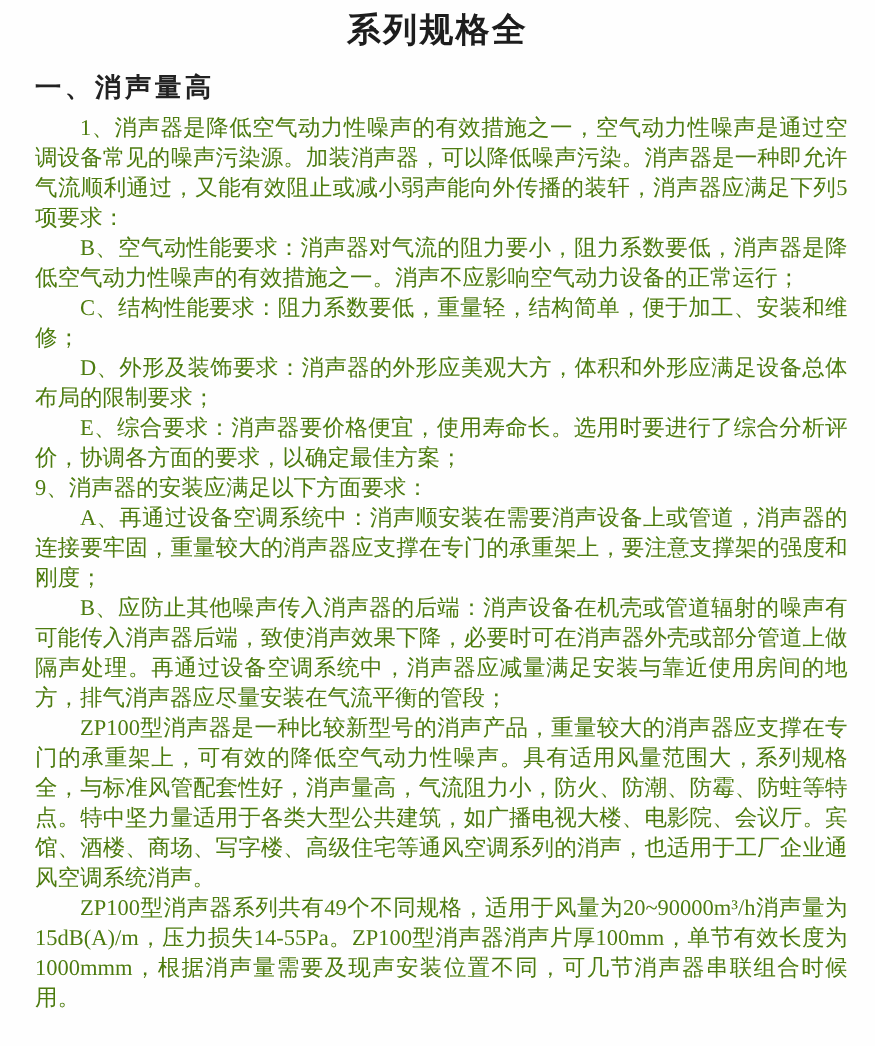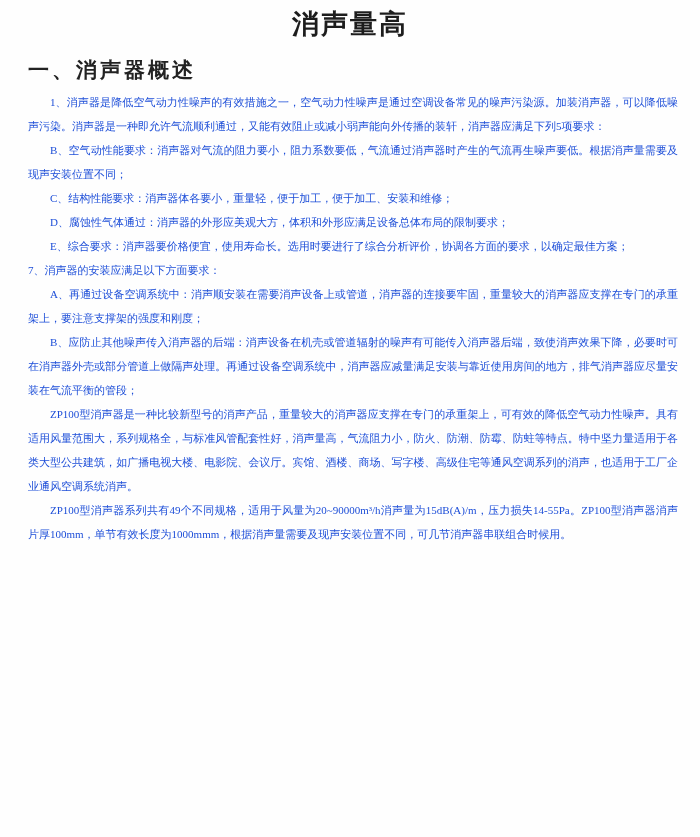--- a/index.html
+++ b/index.html
@@ -28,55 +28,55 @@
   .sec-heading {
     margin: 14px 0 6px 28px;
     font-family: "Liberation Sans", "DejaVu Sans", sans-serif;
     font-size: 21px;
     font-weight: 700;
     letter-spacing: 3px;
     color: #222222;
   }
   .para {
     margin: 0 22px 0 28px;
-    font-size: 11px;
+    font-size: 18px;
     line-height: 24px;
     text-align: justify;
     text-justify: inter-ideograph;
-    color: #1d4ed8;
+    color: #4d7c0f;
   }
   .para.indent {
     text-indent: 2em;
   }
   .para.no-indent {
     text-indent: 0;
   }
 </style>
 </head>
 <body>
 
 <div class="page">
 
-  <h1 class="doc-title">消声量高</h1>
+  <h1 class="doc-title">系列规格全</h1>
 
   <section>
-    <h2 class="sec-heading">一、消声器概述</h2>
+    <h2 class="sec-heading">一、消声量高</h2>
 
     <p class="para indent">1、消声器是降低空气动力性噪声的有效措施之一，空气动力性噪声是通过空调设备常见的噪声污染源。加装消声器，可以降低噪声污染。消声器是一种即允许气流顺利通过，又能有效阻止或减小弱声能向外传播的装轩，消声器应满足下列5项要求：</p>
 
 
-    <p class="para indent">B、空气动性能要求：消声器对气流的阻力要小，阻力系数要低，气流通过消声器时产生的气流再生噪声要低。根据消声量需要及现声安装位置不同；</p>
+    <p class="para indent">B、空气动性能要求：消声器对气流的阻力要小，阻力系数要低，消声器是降低空气动力性噪声的有效措施之一。消声不应影响空气动力设备的正常运行；</p>
 
-    <p class="para indent">C、结构性能要求：消声器体各要小，重量轻，便于加工，便于加工、安装和维修；</p>
+    <p class="para indent">C、结构性能要求：阻力系数要低，重量轻，结构简单，便于加工、安装和维修；</p>
 
-    <p class="para indent">D、腐蚀性气体通过：消声器的外形应美观大方，体积和外形应满足设备总体布局的限制要求；</p>
+    <p class="para indent">D、外形及装饰要求：消声器的外形应美观大方，体积和外形应满足设备总体布局的限制要求；</p>
 
     <p class="para indent">E、综合要求：消声器要价格便宜，使用寿命长。选用时要进行了综合分析评价，协调各方面的要求，以确定最佳方案；</p>
 
-    <p class="para no-indent">7、消声器的安装应满足以下方面要求：</p>
+    <p class="para no-indent">9、消声器的安装应满足以下方面要求：</p>
 
     <p class="para indent">A、再通过设备空调系统中：消声顺安装在需要消声设备上或管道，消声器的连接要牢固，重量较大的消声器应支撑在专门的承重架上，要注意支撑架的强度和刚度；</p>
 
     <p class="para indent">B、应防止其他噪声传入消声器的后端：消声设备在机壳或管道辐射的噪声有可能传入消声器后端，致使消声效果下降，必要时可在消声器外壳或部分管道上做隔声处理。再通过设备空调系统中，消声器应减量满足安装与靠近使用房间的地方，排气消声器应尽量安装在气流平衡的管段；</p>
 
   </section>
 
   <section>
 
     <p class="para indent">ZP100型消声器是一种比较新型号的消声产品，重量较大的消声器应支撑在专门的承重架上，可有效的降低空气动力性噪声。具有适用风量范围大，系列规格全，与标准风管配套性好，消声量高，气流阻力小，防火、防潮、防霉、防蛀等特点。特中坚力量适用于各类大型公共建筑，如广播电视大楼、电影院、会议厅。宾馆、酒楼、商场、写字楼、高级住宅等通风空调系列的消声，也适用于工厂企业通风空调系统消声。</p>

